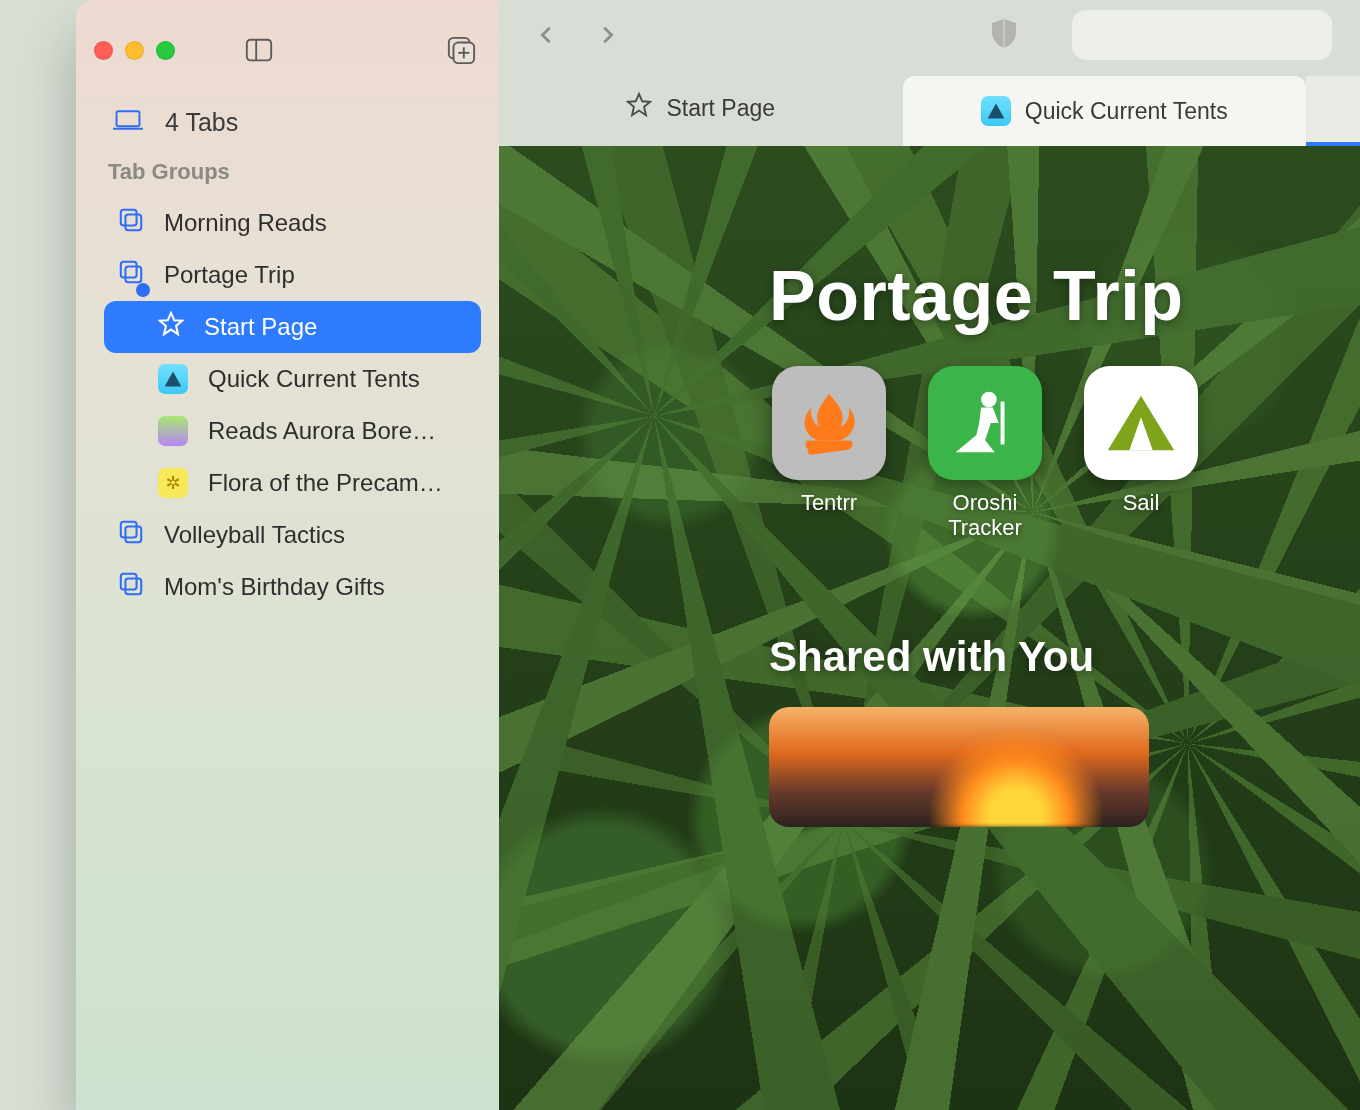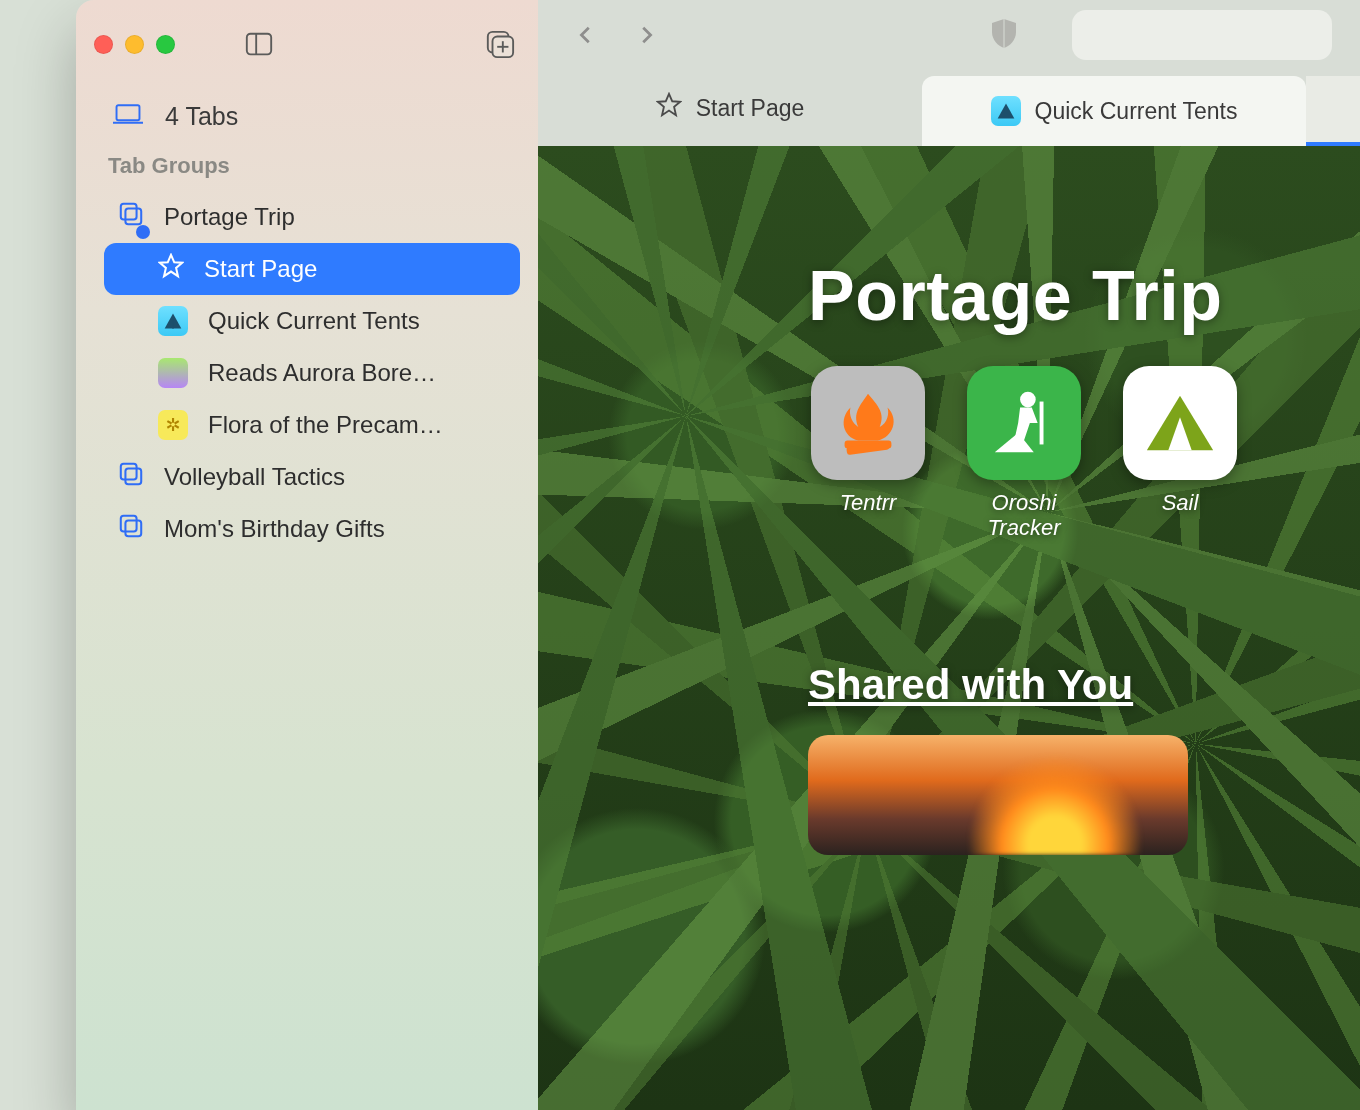--- a/index.html
+++ b/index.html
@@ -13,23 +13,23 @@
     position: absolute;
     left: 76px; top: 0;
     width: 1284px; height: 1110px;
     display: flex;
     border-radius: 18px 0 0 0;
     overflow: hidden;
     box-shadow: 0 30px 60px rgba(0,0,0,0.25);
   }
   
   .sidebar {
-    width: 462px;
+    width: 423px;
     background: linear-gradient(180deg, #eedad1 0%, #e6e1d5 28%, #d7e3d0 70%, #cde2d0 100%);
-    padding-top: 16px;
+    padding-top: 22px;
     position: relative;
   }
   .titlebar {
     display: flex; align-items: center;
     height: 56px;
     padding: 0 18px;
     gap: 12px;
   }
   .traffic { display:flex; gap:12px; }
   .dot { width:19px; height:19px; border-radius:50%; }
@@ -200,25 +200,24 @@
   }
   .fav .tile {
     width:114px; height:114px; border-radius:26px;
     display:flex; align-items:center; justify-content:center;
     box-shadow: 0 4px 14px rgba(0,0,0,.35);
   }
   .fav .tile.grey { background:#bdbdbd; }
   .fav .tile.green { background:#3bb54a; }
   .fav .tile.white { background:#fff; }
   .fav .tile svg { width:78px; height:78px; }
-  .fav .cap { line-height:1.15; text-shadow:0 2px 6px rgba(0,0,0,.5);font-style:italic; }
+  .fav .cap { line-height:1.15; text-shadow:0 2px 6px rgba(0,0,0,.5); }
 
   .shared-section {
-    margin-top: 120px;
-    text-decoration: underline;
+    margin-top: 92px;
   }
   .shared-card {
     margin-top: 26px;
     width: 380px; height:120px;
     border-radius: 20px;
     background: linear-gradient(180deg,#f6b26a 0%, #e06a1c 38%, #6a3a2c 70%, #2b221f 100%);
     position:relative;
     overflow:hidden;
   }
   .shared-card::before{
@@ -263,20 +262,29 @@
           <svg viewBox="0 0 34 24">
               <rect x="4" y="2" width="26" height="17" rx="2"></rect>
               <line x1="0" y1="22" x2="34" y2="22"></line>
             </svg>
         </span>
         <span>4 Tabs</span>
       </div>
 
       <div class="group-label">Tab Groups</div>
 
+      <div class="group-item">
+        <span class="stack-icon">
+          <svg viewBox="0 0 28 28">
+              <rect x="3" y="3" width="17" height="17" rx="3"></rect>
+              <rect x="8" y="8" width="17" height="17" rx="3"></rect>
+            </svg>
+        </span>
+        <span>Morning Reads</span>
+      </div>
 
 
       <div class="group-item shared">
         <span class="stack-icon">
           <svg viewBox="0 0 28 28">
               <rect x="3" y="3" width="17" height="17" rx="3"></rect>
               <rect x="8" y="8" width="17" height="17" rx="3"></rect>
             </svg>
           <span class="badge"></span>
         </span>

